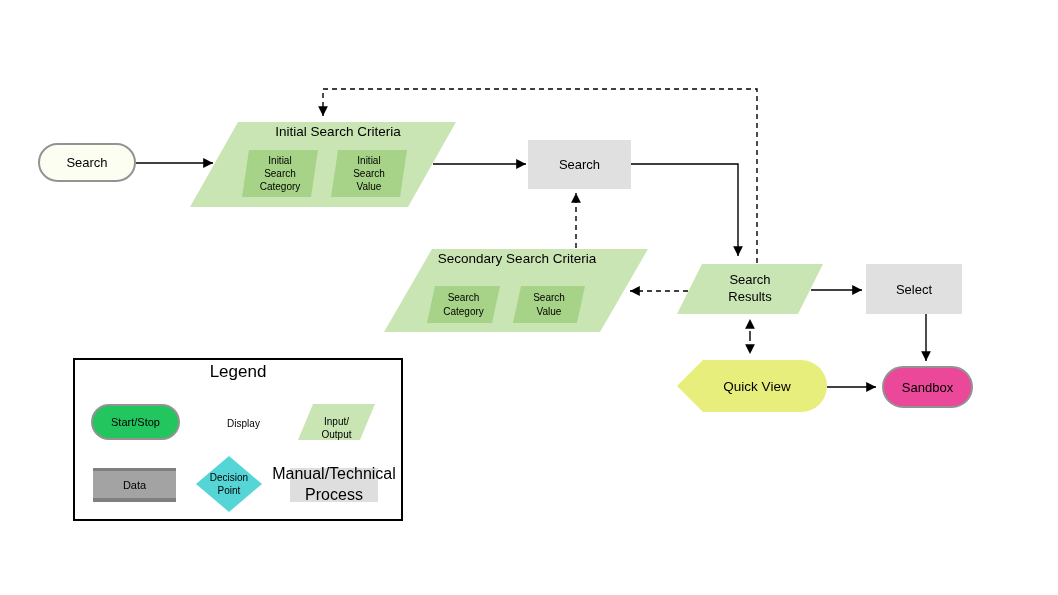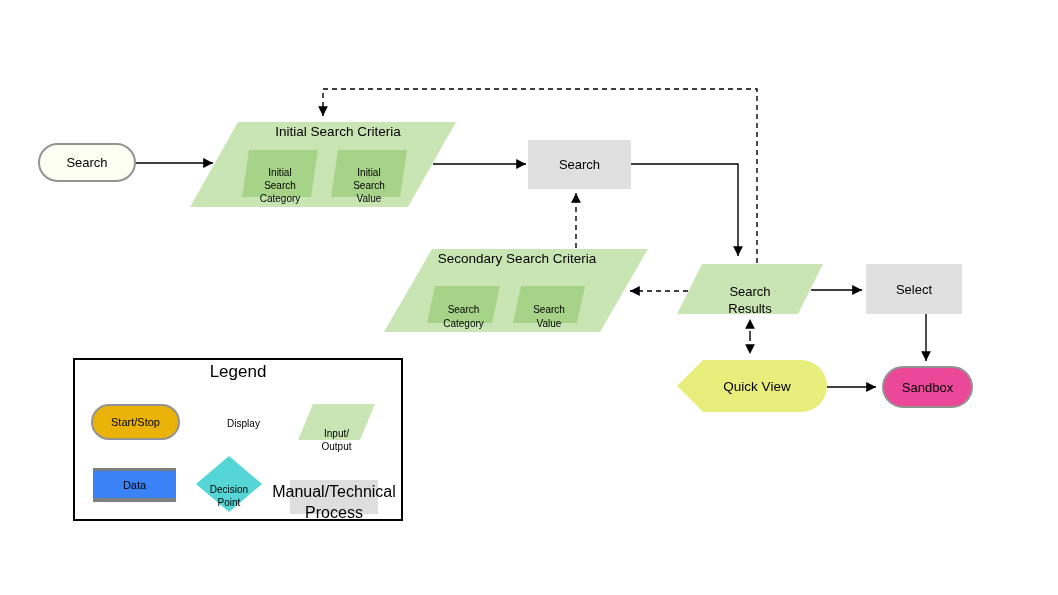--- a/index.html
+++ b/index.html
@@ -8,25 +8,25 @@
     font-family:"Liberation Sans", sans-serif;color:#000;
   }
   .layer{position:absolute;left:0;top:0;width:1058px;height:595px;}
   .node{position:absolute;display:flex;align-items:center;justify-content:center;text-align:center;box-sizing:border-box;}
   .stadium{background:#FCFEF2;border:2px solid #939393;border-radius:20px;font-size:13px;}
   .graybox{background:#E0E0E0;font-size:13px;}
   .para{position:absolute;clip-path:polygon(var(--s) 0, 100% 0, calc(100% - var(--s)) 100%, 0 100%);}
   .para.outer{background:#C9E5B3;}
   .para.inner{background:#A6D387;}
   .para-title{position:absolute;text-align:center;font-size:13.5px;}
-  .ml{white-space:pre-line;margin-top:12px;}
+  .ml{white-space:pre-line;}
   .small-label{font-size:10px;line-height:1.32;}
   .results-label{font-size:13px;line-height:1.3;}
   .diamond{background:#55D5D6;clip-path:polygon(50% 0,100% 50%,50% 100%,0 50%);}
-  .databox{background:#3b82f6;border-top:3px solid #7F7F7F;border-bottom:4px solid #7F7F7F;font-size:11px;}
+  .databox{background:#a3a3a3;border-top:3px solid #7F7F7F;border-bottom:4px solid #7F7F7F;font-size:11px;}
   .legend-box{position:absolute;left:73px;top:358px;width:330px;height:163px;border:2px solid #000;box-sizing:border-box;background:#fff;}
   .legend-title{position:absolute;left:73px;top:362px;width:330px;text-align:center;font-size:17px;}
   .lbl-overlay{position:absolute;display:flex;align-items:center;justify-content:center;text-align:center;}
   svg .solid{stroke:#000;stroke-width:1.4;fill:none;}
   svg .dashed{stroke:#000;stroke-width:1.4;fill:none;stroke-dasharray:5 4;}
 </style>
 </head>
 <body>
 
 <div class="canvas">
@@ -92,21 +92,21 @@
 
   <div class="lbl-overlay" style="left:697px;top:360px;width:120px;height:52px;font-size:13.5px;">Quick View</div>
 
   <div class="node stadium" style="left:882px;top:366px;width:91px;height:42px;background:#ec4899;border-radius:21px;">
     <span>Sandbox</span>
   </div>
 
   <div class="legend-box"></div>
   <div class="legend-title">Legend</div>
 
-  <div class="node stadium" style="left:91px;top:404px;width:89px;height:36px;background:#eab308;border-radius:18px;font-size:11px;">
+  <div class="node stadium" style="left:91px;top:404px;width:89px;height:36px;background:#22c55e;border-radius:18px;font-size:11px;">
     <span>Start/Stop</span>
   </div>
 
   <div class="lbl-overlay" style="left:212px;top:404px;width:63px;height:38px;font-size:10px;">Display</div>
 
   <div class="para outer" style="left:298px;top:404px;width:77px;height:36px;--s:15px;"></div>
   <div class="lbl-overlay ml" style="left:298px;top:404px;width:77px;height:48px;font-size:10px;line-height:1.3;">Input/
 Output</div>
 
   <div class="node databox" style="left:93px;top:468px;width:83px;height:34px;">

